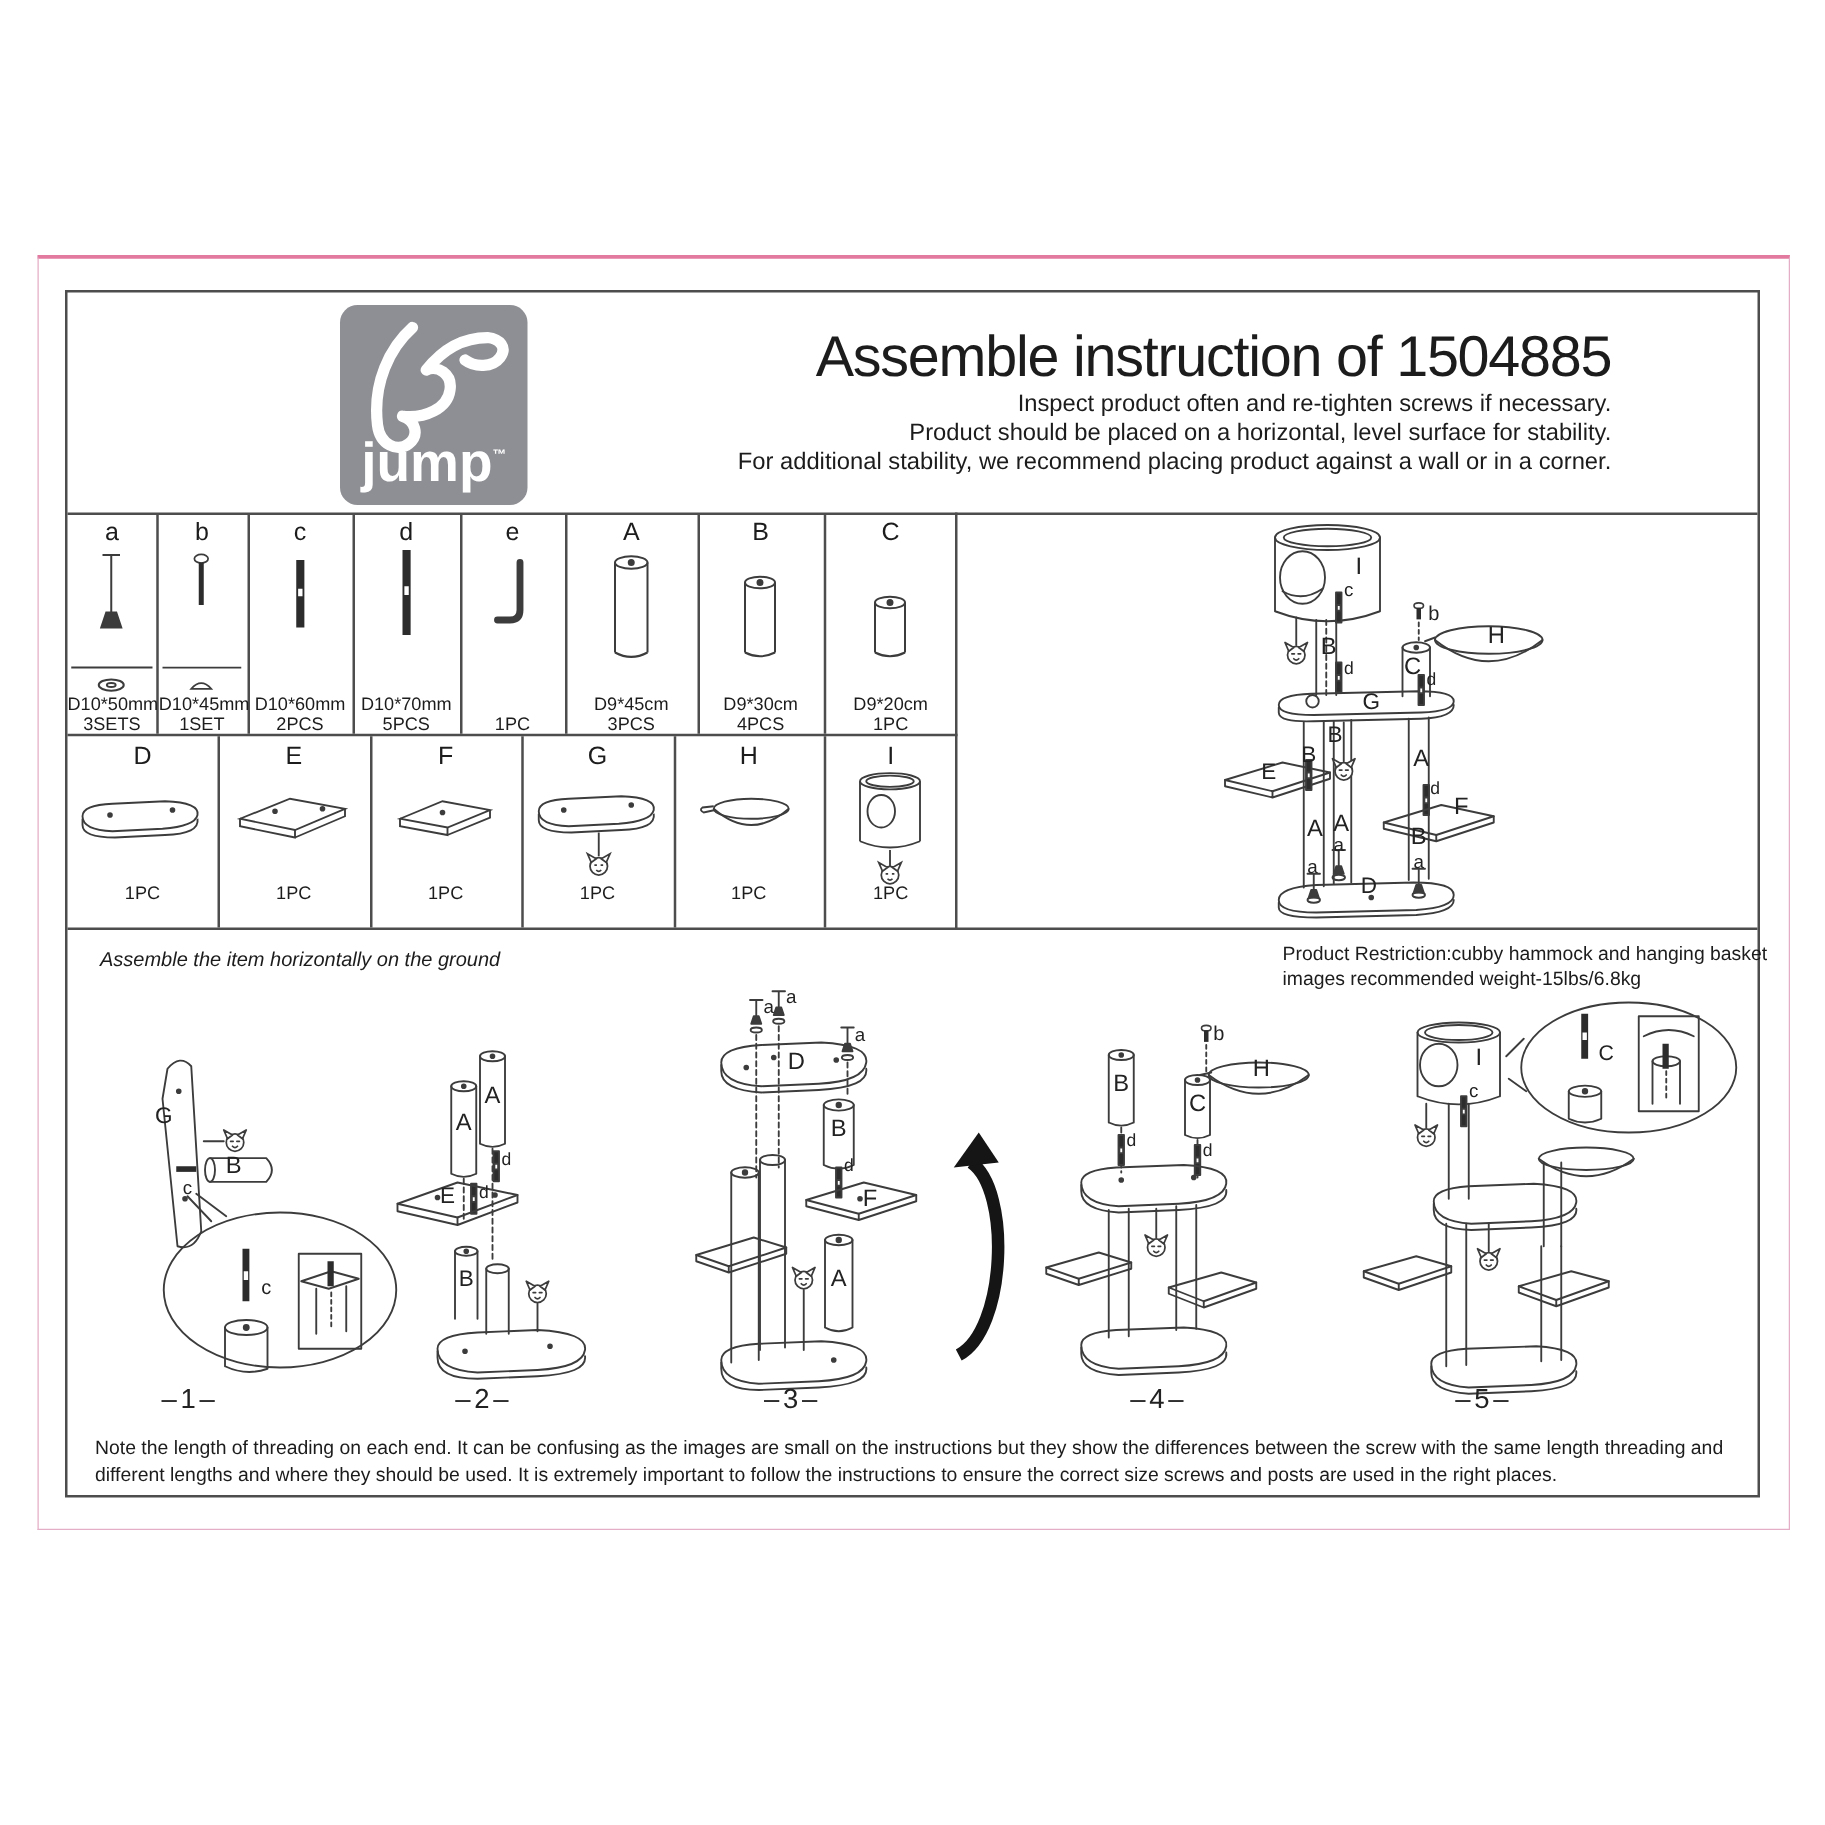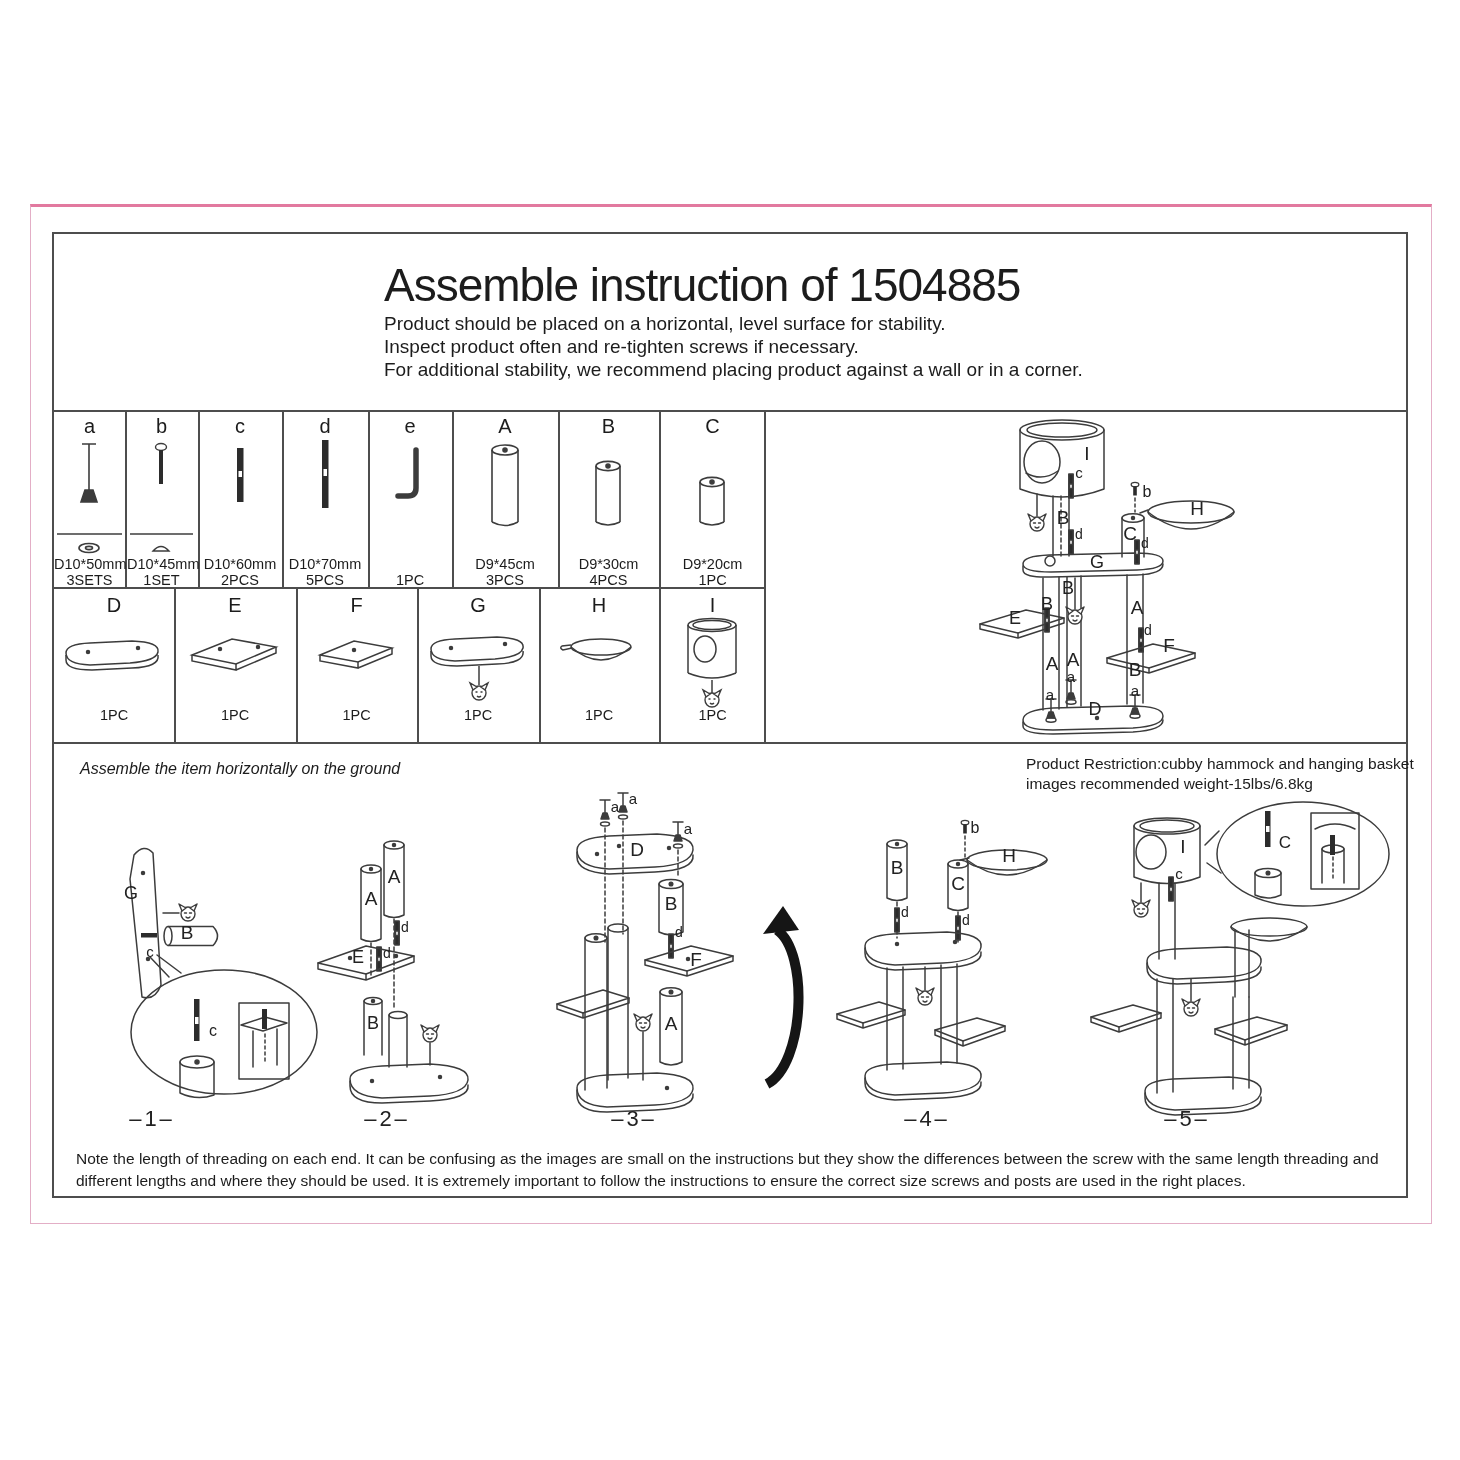--- a/index.html
+++ b/index.html
@@ -5,21 +5,21 @@
   html,body{margin:0;padding:0;background:#ffffff;}
   body{width:1460px;height:1460px;position:relative;font-family:"Liberation Sans",sans-serif;color:#1c1c1c;overflow:hidden;}
   .abs{position:absolute;}
   .pink-frame{position:absolute;left:30px;top:204px;width:1400px;height:1016px;border:1px solid #e3aec6;border-top:3px solid #e2799f;}
   .inner-frame{position:absolute;left:52px;top:232px;width:1352px;height:962px;border:2px solid #4d4d4d;background:#fff;}
   .line{position:absolute;background:#4d4d4d;}
   
   .logo-box{position:absolute;left:218px;top:10px;width:150px;height:160px;background:#8e8f94;border-radius:14px;}
   .logo-word{position:absolute;left:0;right:0;bottom:8px;text-align:center;color:#fff;font-size:44px;font-weight:bold;letter-spacing:0px;}
   .logo-tm{font-size:11px;vertical-align:18px;}
-  .title-block{position:absolute;left:330px;top:24px;width:890px;text-align:left;}
+  .title-block{position:absolute;left:345px;top:24px;width:890px;text-align:right;}
   .main-title{font-size:46px;font-weight:400;letter-spacing:-1px;white-space:nowrap;}
   .sub-line{font-size:19px;line-height:23px;white-space:nowrap;}
   
   .cell{position:absolute;}
   .clabel{position:absolute;top:5px;left:0;right:0;text-align:center;font-size:20px;}
   .cspec{position:absolute;top:146px;left:0;right:0;text-align:center;font-size:14.5px;}
   .cqty{position:absolute;top:162px;left:0;right:0;text-align:center;font-size:14.5px;}
   .cqty2{position:absolute;top:118px;left:0;right:0;text-align:center;font-size:14.5px;}
   .cicon{position:absolute;left:0;top:0;}
   
@@ -54,24 +54,30 @@
       <rect x="-1.8" y="0.5" width="3.6" height="9" fill="#2c2c2c" stroke="none"></rect>
     </g>
   </defs>
 </svg>
 
 <div class="pink-frame"></div>
 
 <div class="inner-frame">
 
   <div class="abs" style="left:0;top:0;width:1352px;height:176px;">
+    <div class="logo-box">
+      <svg width="150" height="160" viewBox="0 0 150 160">
+        <path d="M58,18 C40,34 26,62 30,96 C32,112 46,118 55,111 C64,104 60,92 50,89 C68,91 86,83 88,68 C90,55 78,48 69,52 C80,38 96,26 118,26 C128,27 134,34 128,42 C122,50 108,50 100,44" fill="none" stroke="#ffffff" stroke-width="9" stroke-linecap="round" stroke-linejoin="round"></path>
+      </svg>
+      <div class="logo-word"><span>jump</span><span class="logo-tm">™</span></div>
+    </div>
     <div class="title-block">
       <div class="main-title">Assemble instruction of 1504885</div>
+      <div class="sub-line">Inspect product often and re-tighten screws if necessary.</div>
       <div class="sub-line">Product should be placed on a horizontal, level surface for stability.</div>
-      <div class="sub-line">Inspect product often and re-tighten screws if necessary.</div>
       <div class="sub-line">For additional stability, we recommend placing product against a wall or in a corner.</div>
     </div>
   </div>
 
   <div class="line" style="left:0;top:176px;width:1352px;height:2px;"></div>
   <div class="line" style="left:0;top:353px;width:712px;height:2px;"></div>
   <div class="line" style="left:0;top:508px;width:1352px;height:2px;"></div>
   <div class="line" style="left:710px;top:176px;width:2px;height:334px;"></div>
   <div class="line" style="left:71px;top:178px;width:2px;height:175px;"></div>
   <div class="line" style="left:144px;top:178px;width:2px;height:175px;"></div>

